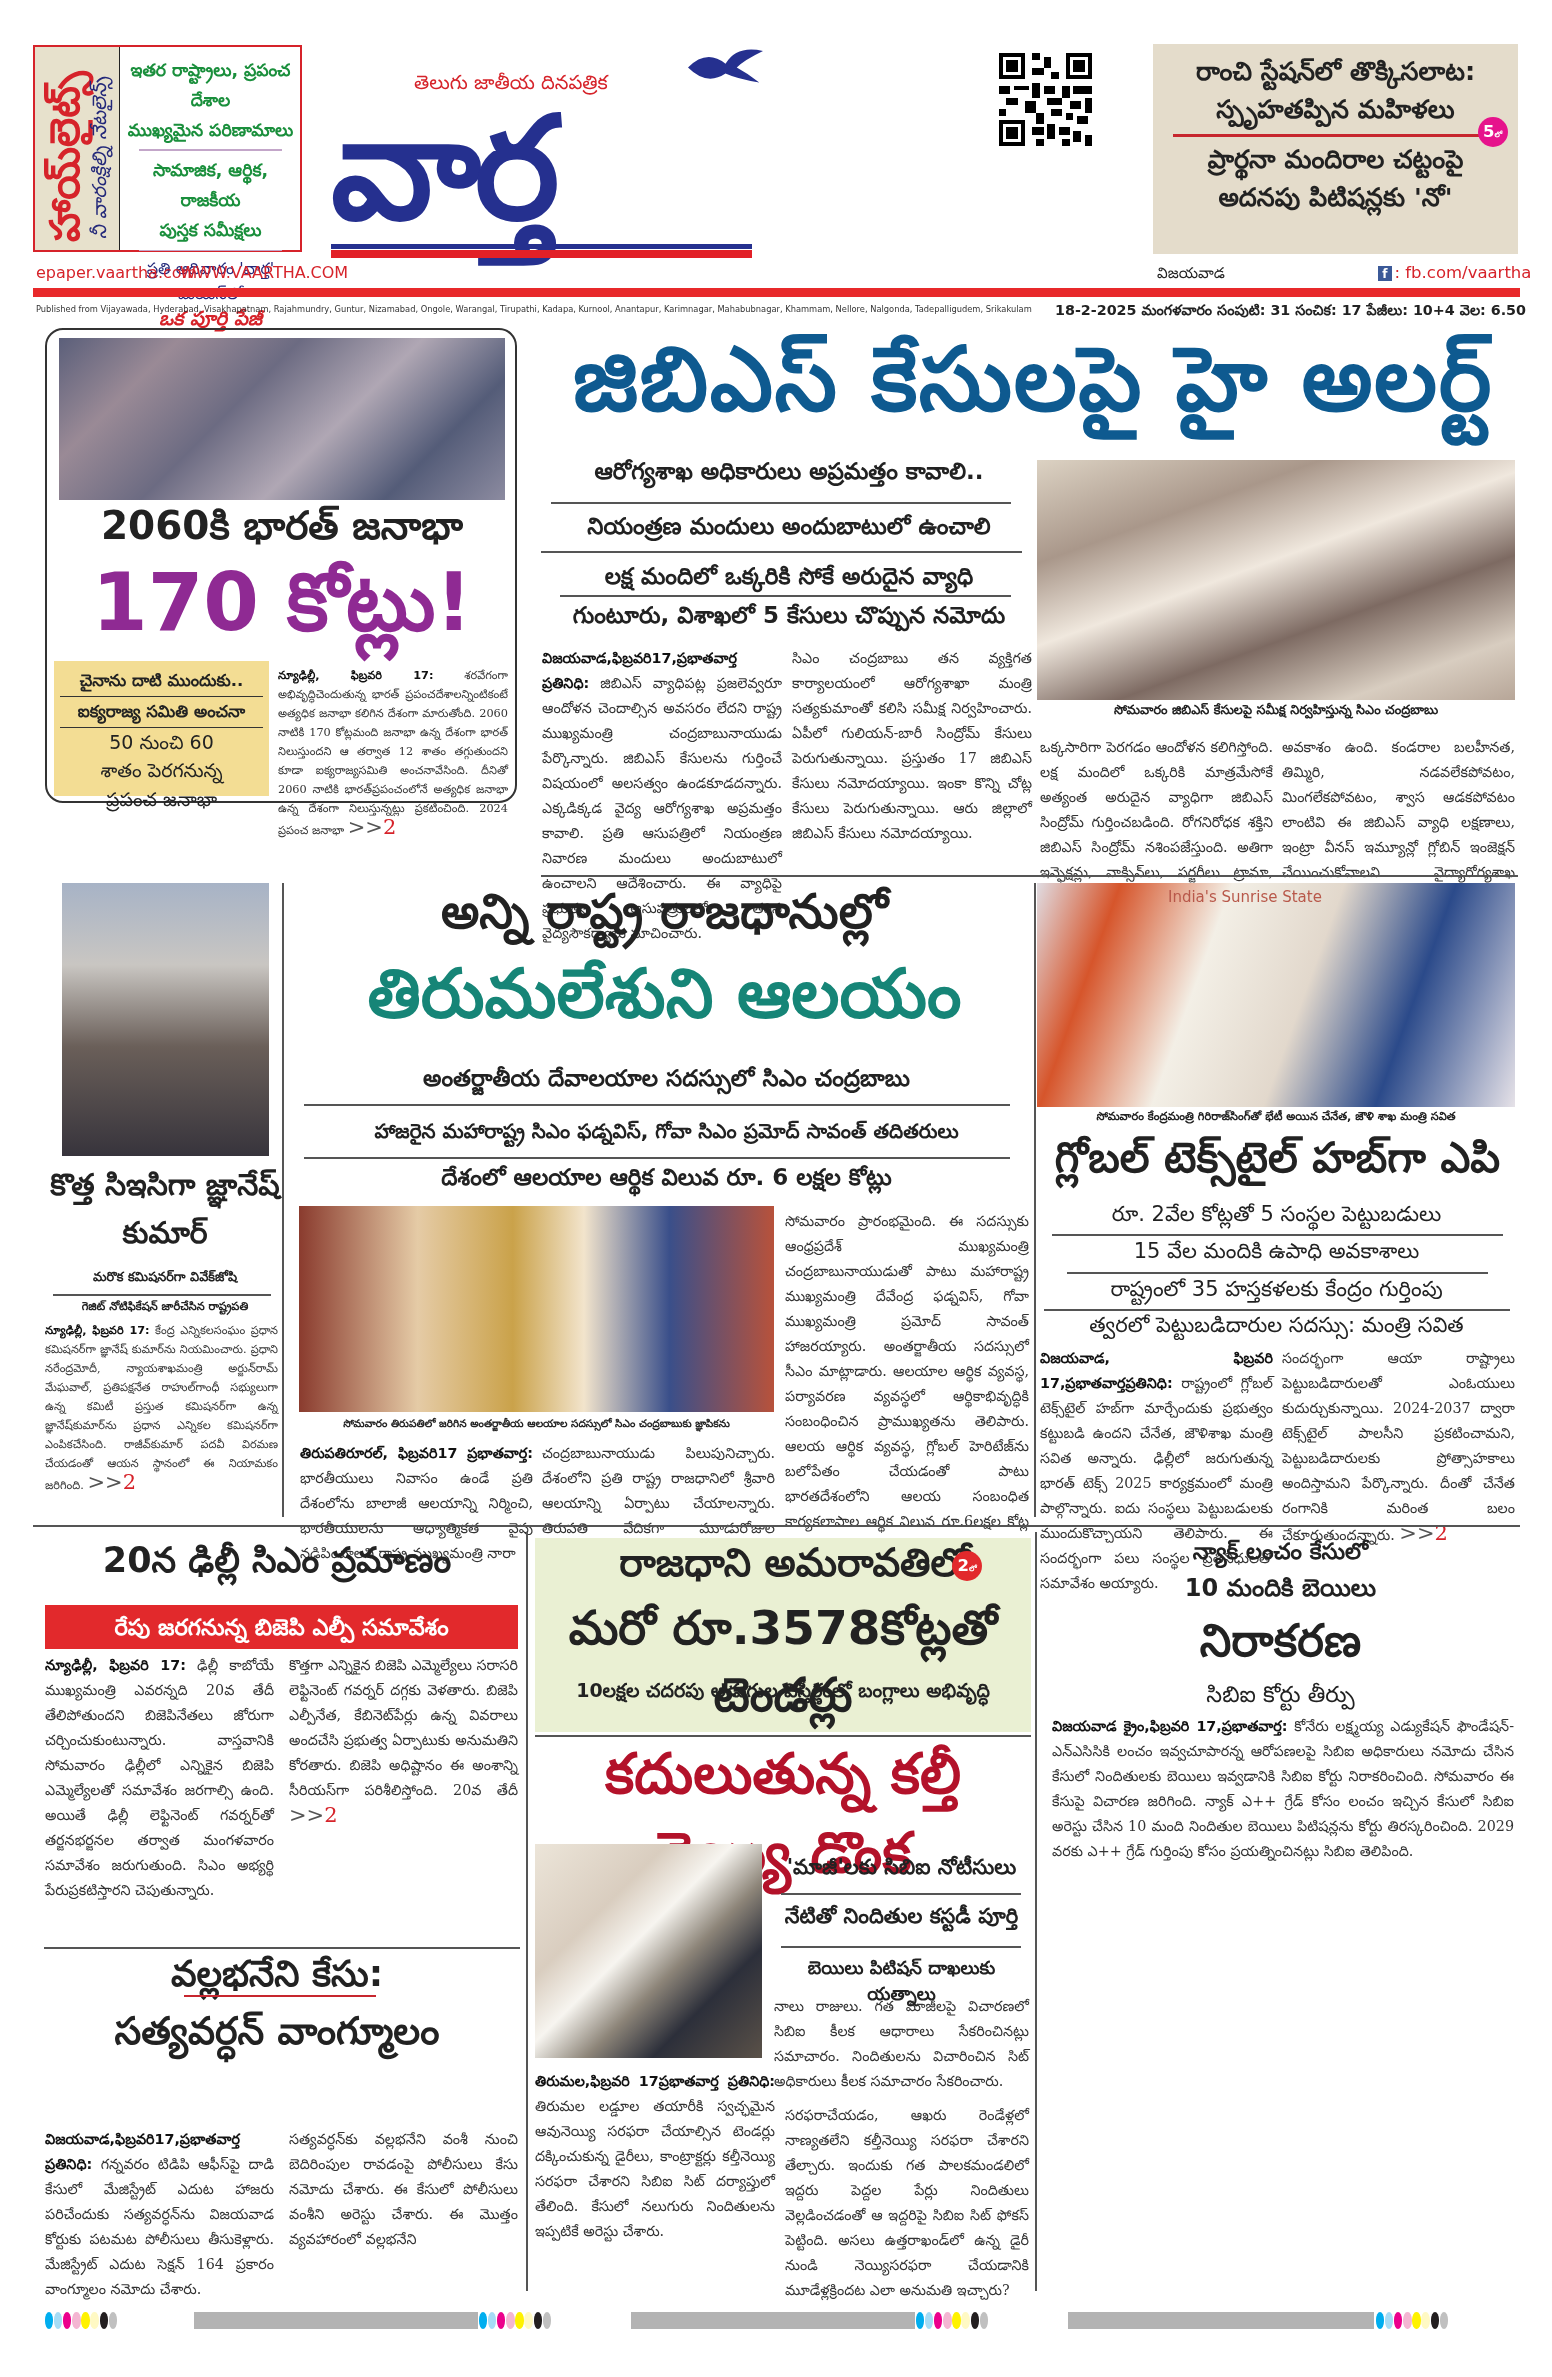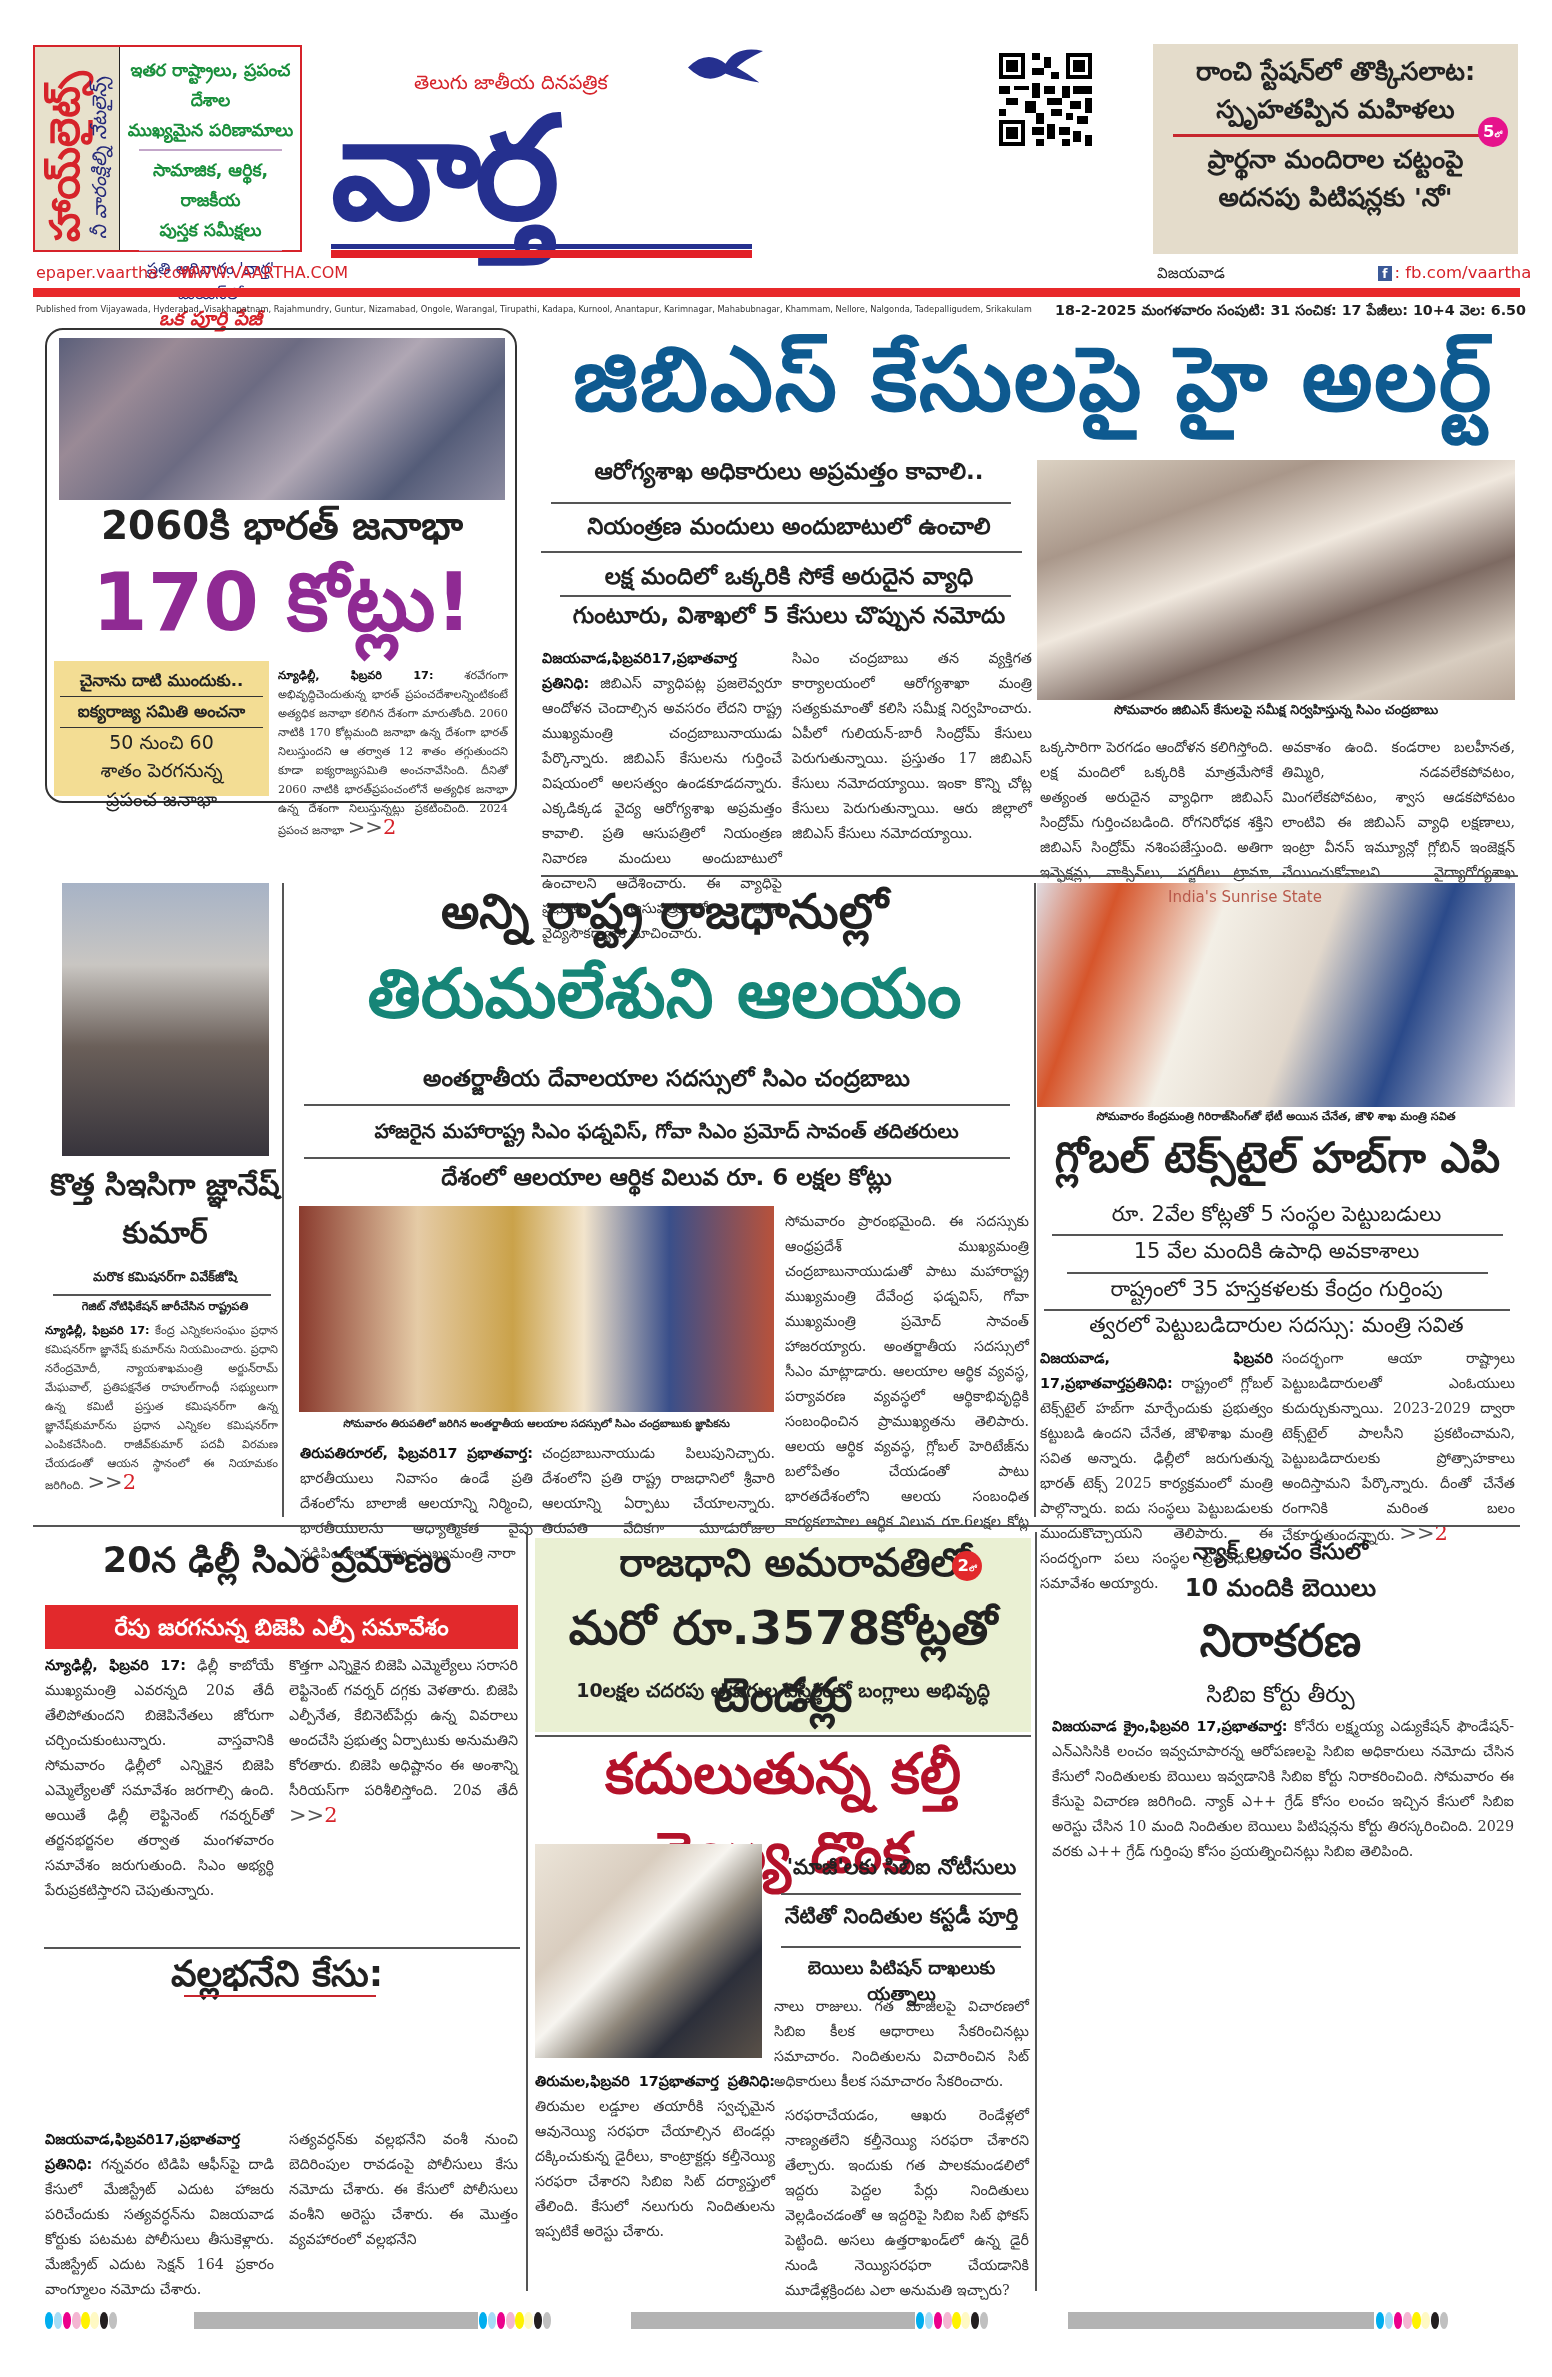--- a/index.html
+++ b/index.html
@@ -314,41 +314,42 @@
 <div class="textile-sub" style="top:1239px;">15 వేల మందికి ఉపాధి అవకాశాలు</div>
 <div class="rule" style="left:1067px;top:1272px;width:421px;"></div>
 <div class="textile-sub" style="top:1277px;">రాష్ట్రంలో 35 హస్తకళలకు కేంద్రం గుర్తింపు</div>
 <div class="rule" style="left:1044px;top:1309px;width:466px;"></div>
 <div class="textile-sub" style="top:1313px;">త్వరలో పెట్టుబడిదారుల సదస్సు: మంత్రి సవిత</div>
 <div id="textile-col1" class="abs body-text" style="top:1346px;">
   <span class="dateline">విజయవాడ, ఫిబ్రవరి 17,ప్రభాతవార్తప్రతినిధి:</span>
   <span>రాష్ట్రంలో గ్లోబల్ టెక్స్‌టైల్ హబ్‌గా మార్చేందుకు ప్రభుత్వం కట్టుబడి ఉందని చేనేత, జౌళిశాఖ మంత్రి సవిత అన్నారు. ఢిల్లీలో జరుగుతున్న భారత్ టెక్స్ 2025 కార్యక్రమంలో మంత్రి పాల్గొన్నారు. ఐదు సంస్థలు పెట్టుబడులకు ముందుకొచ్చాయని తెలిపారు. ఈ సందర్భంగా పలు సంస్థల ప్రతినిధులతో సమావేశం అయ్యారు.</span>
 </div>
 <div id="textile-col2" class="abs body-text" style="top:1346px;">
-  <span>సందర్భంగా ఆయా రాష్ట్రాలు పెట్టుబడిదారులతో ఎంఓయులు కుదుర్చుకున్నాయి. 2023-2029 ద్వారా టెక్స్‌టైల్ పాలసీని ప్రకటించామని, పెట్టుబడిదారులకు ప్రోత్సాహకాలు అందిస్తామని పేర్కొన్నారు. దీంతో చేనేత రంగానికి మరింత బలం చేకూరుతుందన్నారు.</span>
+  <span>సందర్భంగా ఆయా రాష్ట్రాలు పెట్టుబడిదారులతో ఎంఓయులు కుదుర్చుకున్నాయి. 2024-2037 ద్వారా టెక్స్‌టైల్ పాలసీని ప్రకటించామని, పెట్టుబడిదారులకు ప్రోత్సాహకాలు అందిస్తామని పేర్కొన్నారు. దీంతో చేనేత రంగానికి మరింత బలం చేకూరుతుందన్నారు.</span>
   <span class="cont"><span>&gt;&gt;</span><span class="num">2</span></span>
 </div>
 
 <div class="rule" style="left:33px;top:1525px;width:1487px;height:2.3px;"></div>
 
 <div id="delhi-h" class="abs">20న ఢిల్లీ సిఎం ప్రమాణం</div>
 <div id="delhi-red" class="abs">రేపు జరగనున్న బిజెపి ఎల్పీ సమావేశం</div>
 <div id="delhi-col1" class="abs body-text">
   <span class="dateline">న్యూఢిల్లీ, ఫిబ్రవరి 17:</span>
   <span>ఢిల్లీ కాబోయే ముఖ్యమంత్రి ఎవరన్నది 20వ తేదీ తేలిపోతుందని బిజెపినేతలు జోరుగా చర్చించుకుంటున్నారు. వాస్తవానికి సోమవారం ఢిల్లీలో ఎన్నికైన బిజెపి ఎమ్మెల్యేలతో సమావేశం జరగాల్సి ఉంది. అయితే ఢిల్లీ లెఫ్టినెంట్ గవర్నర్‌తో తర్జనభర్జనల తర్వాత మంగళవారం సమావేశం జరుగుతుంది. సిఎం అభ్యర్థి పేరుప్రకటిస్తారని చెపుతున్నారు.</span>
 </div>
 <div id="delhi-col2" class="abs body-text">
   <span>కొత్తగా ఎన్నికైన బిజెపి ఎమ్మెల్యేలు సరాసరి లెఫ్టినెంట్ గవర్నర్ దగ్గకు వెళతారు. బిజెపి ఎల్పీనేత, కేబినెట్‌పేర్లు ఉన్న వివరాలు అందచేసి ప్రభుత్వ ఏర్పాటుకు అనుమతిని కోరతారు. బిజెపి అధిష్టానం ఈ అంశాన్ని సీరియస్‌గా పరిశీలిస్తోంది. 20వ తేదీ</span>
   <span class="cont"><span>&gt;&gt;</span><span class="num">2</span></span>
 </div>
 <div class="rule" style="left:44px;top:1947px;width:476px;"></div>
 
 <div id="vallabh-h1" class="abs">వల్లభనేని కేసు:</div>
 <div id="vallabh-rule" class="abs"></div>
 <div id="vallabh-h2" class="abs">
+  <div>సత్యవర్ధన్ వాంగ్మూలం</div>
 </div>
 <div id="vallabh-col1" class="abs body-text">
   <span class="dateline">విజయవాడ,ఫిబ్రవరి17,ప్రభాతవార్త ప్రతినిధి:</span>
   <span>గన్నవరం టిడిపి ఆఫీస్‌పై దాడి కేసులో మేజిస్ట్రేట్ ఎదుట హాజరు పరిచేందుకు సత్యవర్ధన్‌ను విజయవాడ కోర్టుకు పటమట పోలీసులు తీసుకెళ్లారు. మేజిస్ట్రేట్ ఎదుట సెక్షన్ 164 ప్రకారం వాంగ్మూలం నమోదు చేశారు.</span>
 </div>
 <div id="vallabh-col2" class="abs body-text">సత్యవర్ధన్‌కు వల్లభనేని వంశీ నుంచి బెదిరింపుల రావడంపై పోలీసులు కేసు నమోదు చేశారు. ఈ కేసులో పోలీసులు వంశీని అరెస్టు చేశారు. ఈ మొత్తం వ్యవహారంలో వల్లభనేని</div>
 <div class="vrule" style="left:526px;top:1532px;height:759px;"></div>
 
 <div id="amaravati-box" class="abs"></div>
 <div id="amaravati-h1" class="abs">రాజధాని అమరావతిలో</div>

